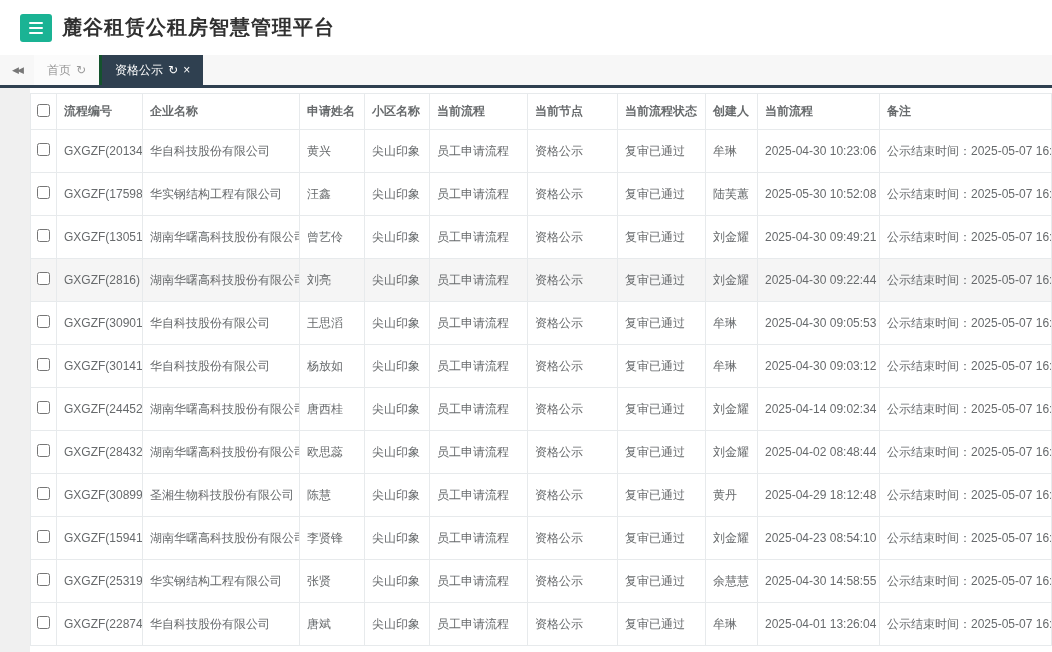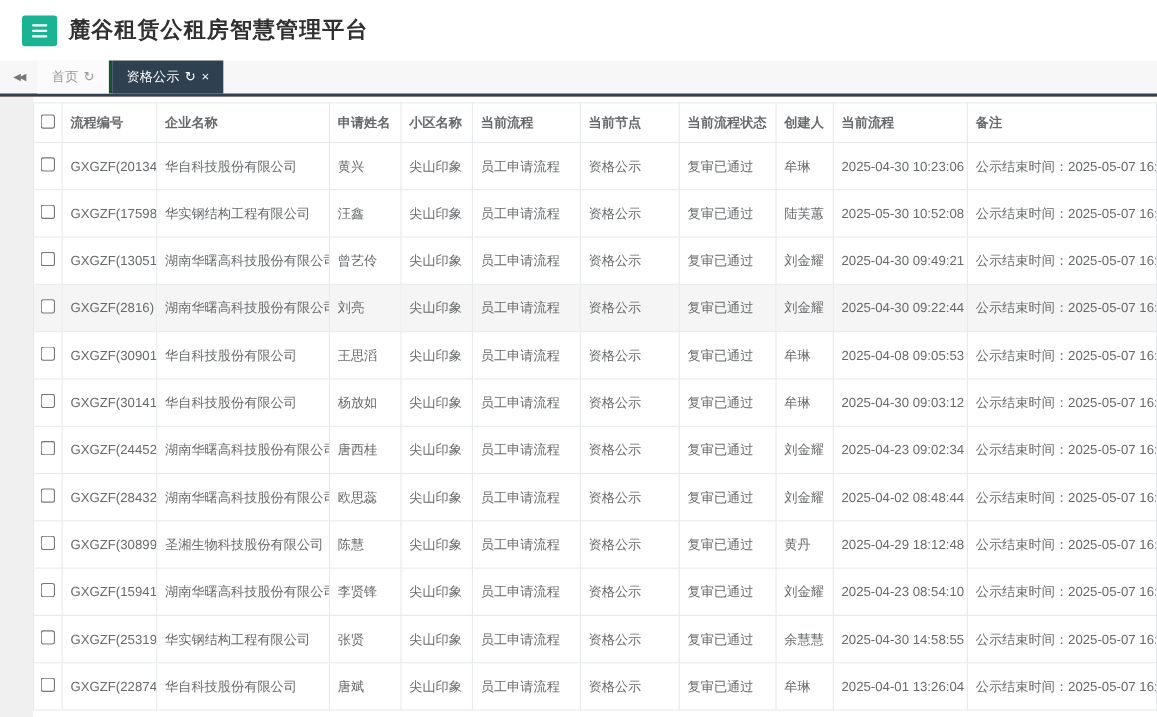--- a/index.html
+++ b/index.html
@@ -181,21 +181,21 @@
             <input type="checkbox" style="">
           </td>
           <td>GXGZF(30901)</td>
           <td>华自科技股份有限公司</td>
           <td>王思滔</td>
           <td>尖山印象</td>
           <td>员工申请流程</td>
           <td>资格公示</td>
           <td>复审已通过</td>
           <td>牟琳</td>
-          <td>2025-04-08 09:05:53</td>
+          <td>2025-04-30 09:05:53</td>
           <td>公示结束时间：2025-05-07 16:38:15</td>
         </tr>
           <tr>
           <td class="cb-cell">
             <input type="checkbox" style="">
           </td>
           <td>GXGZF(30141)</td>
           <td>华自科技股份有限公司</td>
           <td>杨放如</td>
           <td>尖山印象</td>
@@ -211,21 +211,21 @@
             <input type="checkbox" style="">
           </td>
           <td>GXGZF(24452)</td>
           <td>湖南华曙高科技股份有限公司</td>
           <td>唐西桂</td>
           <td>尖山印象</td>
           <td>员工申请流程</td>
           <td>资格公示</td>
           <td>复审已通过</td>
           <td>刘金耀</td>
-          <td>2025-04-23 09:02:34</td>
+          <td>2025-04-14 09:02:34</td>
           <td>公示结束时间：2025-05-07 16:38:00</td>
         </tr>
           <tr>
           <td class="cb-cell">
             <input type="checkbox" style="">
           </td>
           <td>GXGZF(28432)</td>
           <td>湖南华曙高科技股份有限公司</td>
           <td>欧思蕊</td>
           <td>尖山印象</td>

